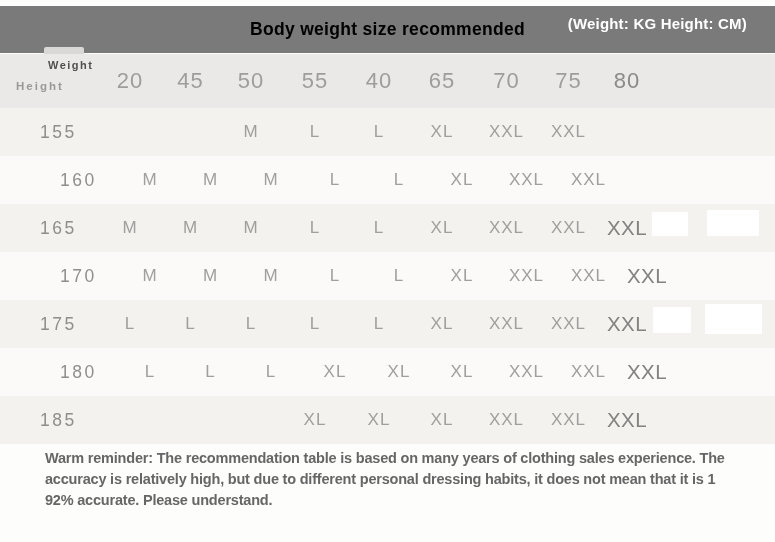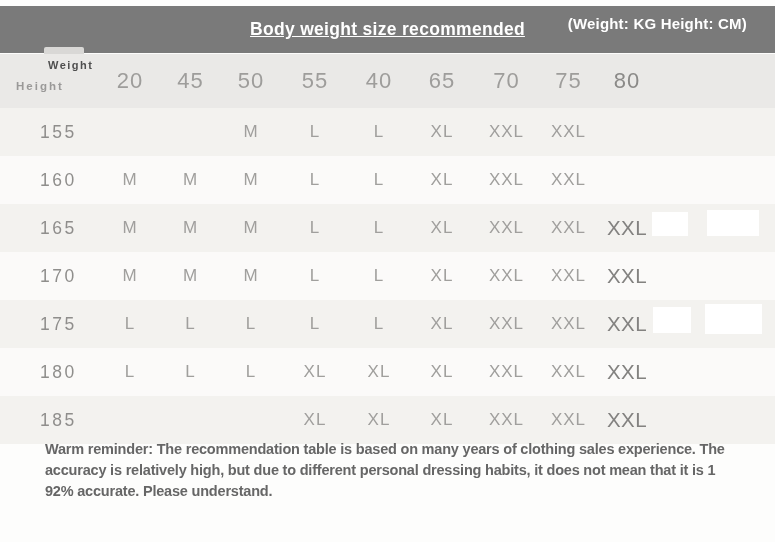--- a/index.html
+++ b/index.html
@@ -10,41 +10,41 @@
     font-family:"Liberation Sans","DejaVu Sans",sans-serif;
     overflow:hidden;
   }
   
   .topbar{
     position:absolute;left:0;top:6px;width:775px;height:47px;
     background:#7a7a7a;
     display:flex;align-items:center;justify-content:center;
   }
   .topbar .title{
-    color:#ffffff;font-size:17.5px;font-weight:bold;letter-spacing:.3px;text-decoration:underline;
+    color:#000000;font-size:17.5px;font-weight:bold;letter-spacing:.3px;
   }
   .topbar .units{
     position:absolute;right:28px;top:9px;
     color:#ffffff;font-size:15px;font-weight:bold;letter-spacing:.2px;
   }
   .notch{
     position:absolute;left:44px;top:47px;width:40px;height:8px;
     background:#d9d8d6;border-radius:2px 2px 0 0;
   }
   
   .table{position:absolute;left:0;top:54px;width:775px;}
   .trow{
     display:grid;
     grid-template-columns:99px 62px 59px 62px 66px 62px 64px 65px 59px 58px 1fr;
     align-items:center;
     height:48px;
   }
   .trow.thead{height:54px;background:#eae9e7;}
   .trow.gray{background:#f3f2ef;}
-  .trow.light{background:#fbfaf9;}
+  .trow.light{background:#fbfaf9;padding-left:20px;}
   .cell{
     text-align:center;
     font-size:17px;color:#a09f9d;letter-spacing:1px;white-space:nowrap;
   }
   .cell.wnum{font-size:22px;color:#9e9d9b;letter-spacing:1px;}
   .cell.wnum.big{font-size:22px;color:#8b8a88;}
   .cell.c80{font-size:20.5px;color:#838280;letter-spacing:.5px;}
   .hcell{
     padding-left:16px;text-align:left;
     font-size:17.5px;color:#8f8e8c;letter-spacing:2.5px;white-space:nowrap;margin-left:24px;
@@ -59,21 +59,21 @@
     font-size:11.5px;color:#9a9998;letter-spacing:2px;font-weight:bold;
   }
   
   .patch{position:absolute;background:#ffffff;}
   .p1{left:652px;top:212px;width:36px;height:24px;}
   .p2{left:707px;top:210px;width:52px;height:26px;}
   .p3{left:653px;top:307px;width:38px;height:26px;}
   .p4{left:705px;top:304px;width:57px;height:30px;}
   
   .footer{
-    position:absolute;left:45px;top:439px;right:20px;
+    position:absolute;left:45px;top:448px;right:20px;
     font-size:14.5px;font-weight:bold;color:#666666;
     line-height:21px;letter-spacing:-0.2px;white-space:nowrap;
   }
 </style>
 </head>
 <body>
 
 <div class="page">
 
   <div class="topbar">

